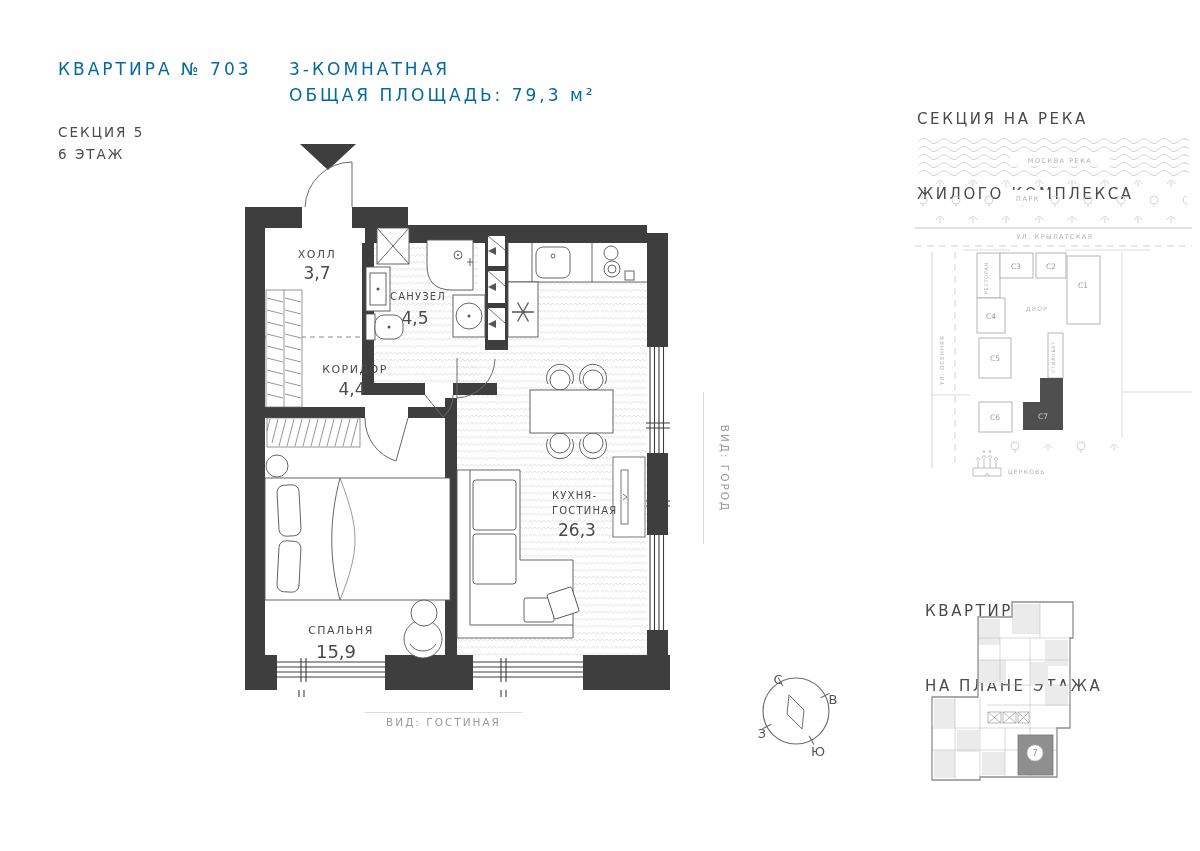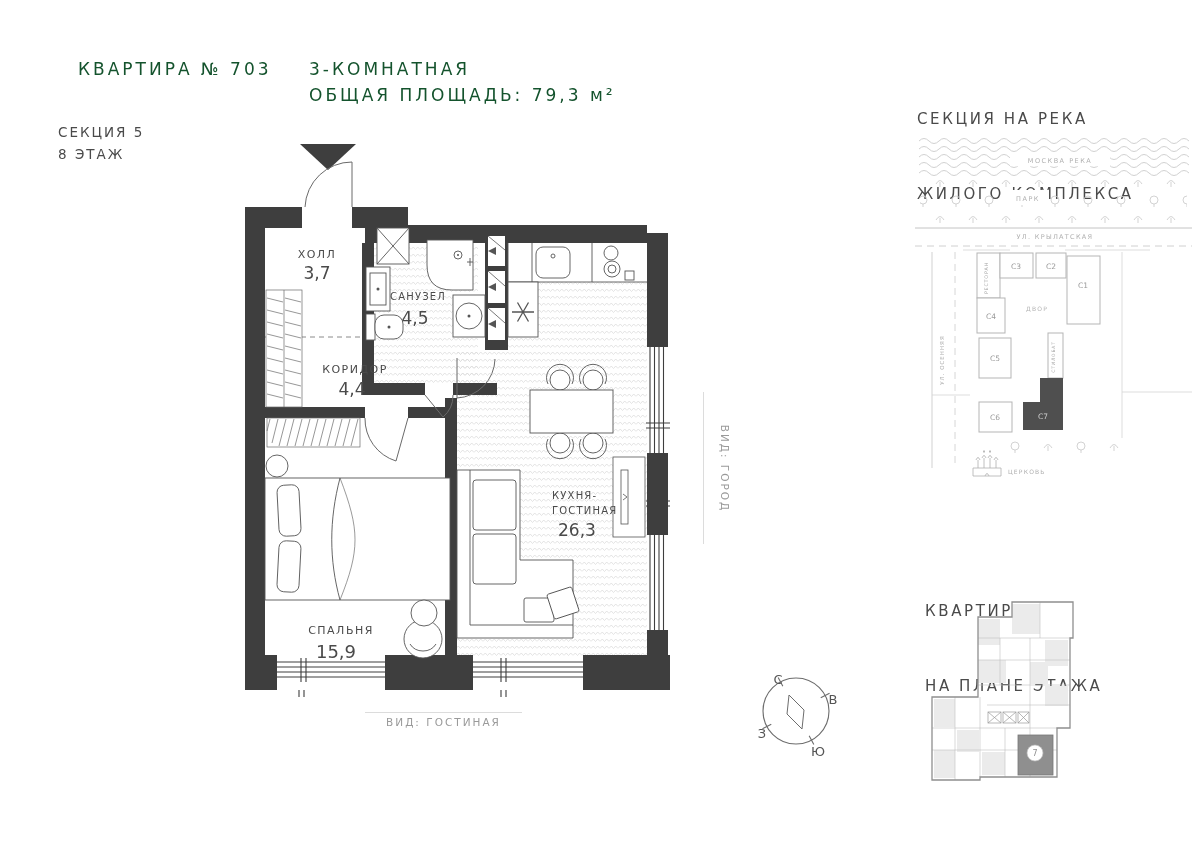--- a/index.html
+++ b/index.html
@@ -1,38 +1,38 @@
 <!DOCTYPE html>
 <html><head>
 <meta charset="utf-8">
 <style>
   html,body{margin:0;padding:0;background:#fff;}
   #canvas{position:relative;width:1200px;height:851px;background:#ffffff;overflow:hidden;
           font-family:"DejaVu Sans","Liberation Sans",sans-serif;color:#454545;}
   .abs{position:absolute;}
-  .h1{font-size:17px;letter-spacing:3px;line-height:26px;color:#14532d;white-space:pre;margin-left:20px;}
+  .h1{font-size:17px;letter-spacing:3px;line-height:26px;color:#0369a1;white-space:pre;}
   .h2{font-size:13.5px;letter-spacing:2px;line-height:22px;color:#4a4a4a;white-space:pre;}
   .h3{font-size:15px;letter-spacing:2.6px;line-height:25px;color:#4a4a4a;white-space:pre;}
   .viewline{background:#dcdcdc;}
   .viewlabel{font-size:10.5px;letter-spacing:2px;color:#9a9a9a;text-align:center;}
   svg text{font-family:"DejaVu Sans","Liberation Sans",sans-serif;}
 </style>
 </head>
 <body>
 
 <div id="canvas">
 
   <div class="abs h1" style="left:58px;top:56px;">КВАРТИРА № 703</div>
   <div class="abs" style="left:289px;top:56px;">
     <div class="h1">3-КОМНАТНАЯ</div>
     <div class="h1">ОБЩАЯ ПЛОЩАДЬ: 79,3 м²</div>
   </div>
   <div class="abs" style="left:58px;top:121px;">
     <div class="h2">СЕКЦИЯ 5</div>
-    <div class="h2">8 ЭТАЖ</div>
+    <div class="h2">6 ЭТАЖ</div>
   </div>
 
   <svg class="abs" style="left:240px;top:140px;" width="440" height="560" viewBox="0 0 440 560">
     <defs>
       <pattern id="zig" width="9" height="7" patternUnits="userSpaceOnUse">
         <path d="M0,4.5 L2.25,2 L4.5,4.5 L6.75,2 L9,4.5" fill="none" stroke="#dcdcdc" stroke-width="0.8"></path>
       </pattern>
     </defs>
 
     <g>

